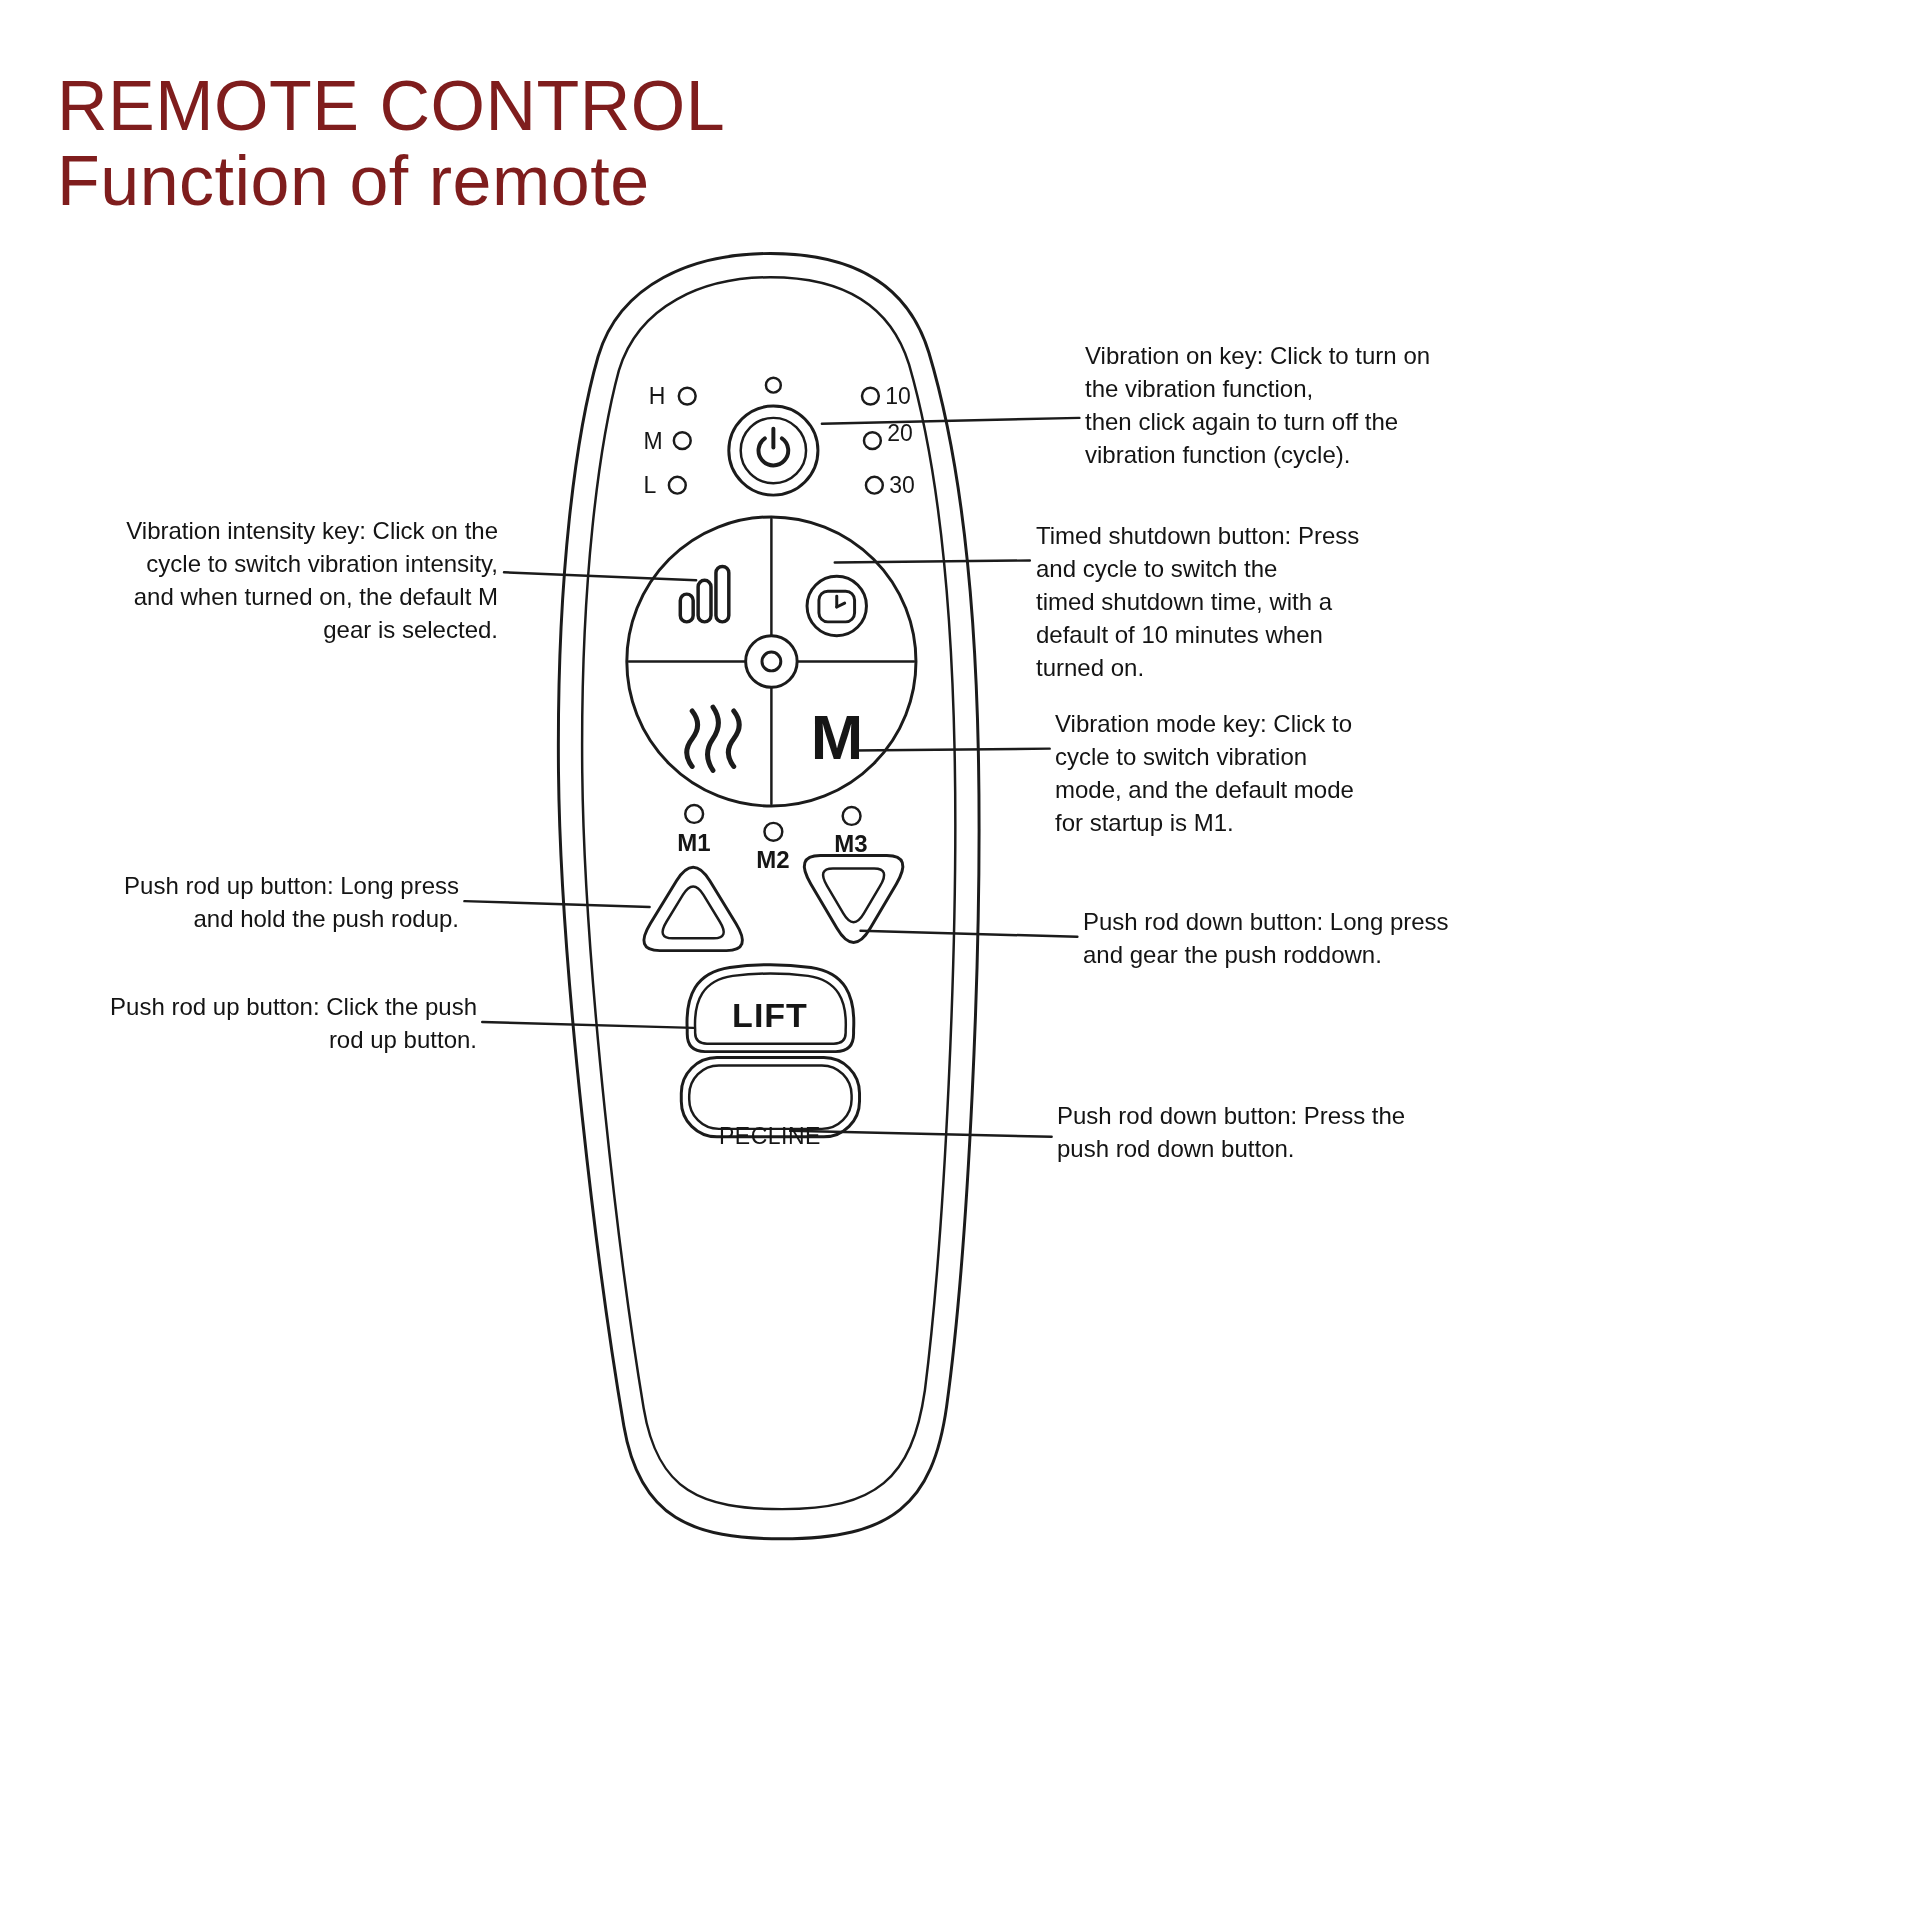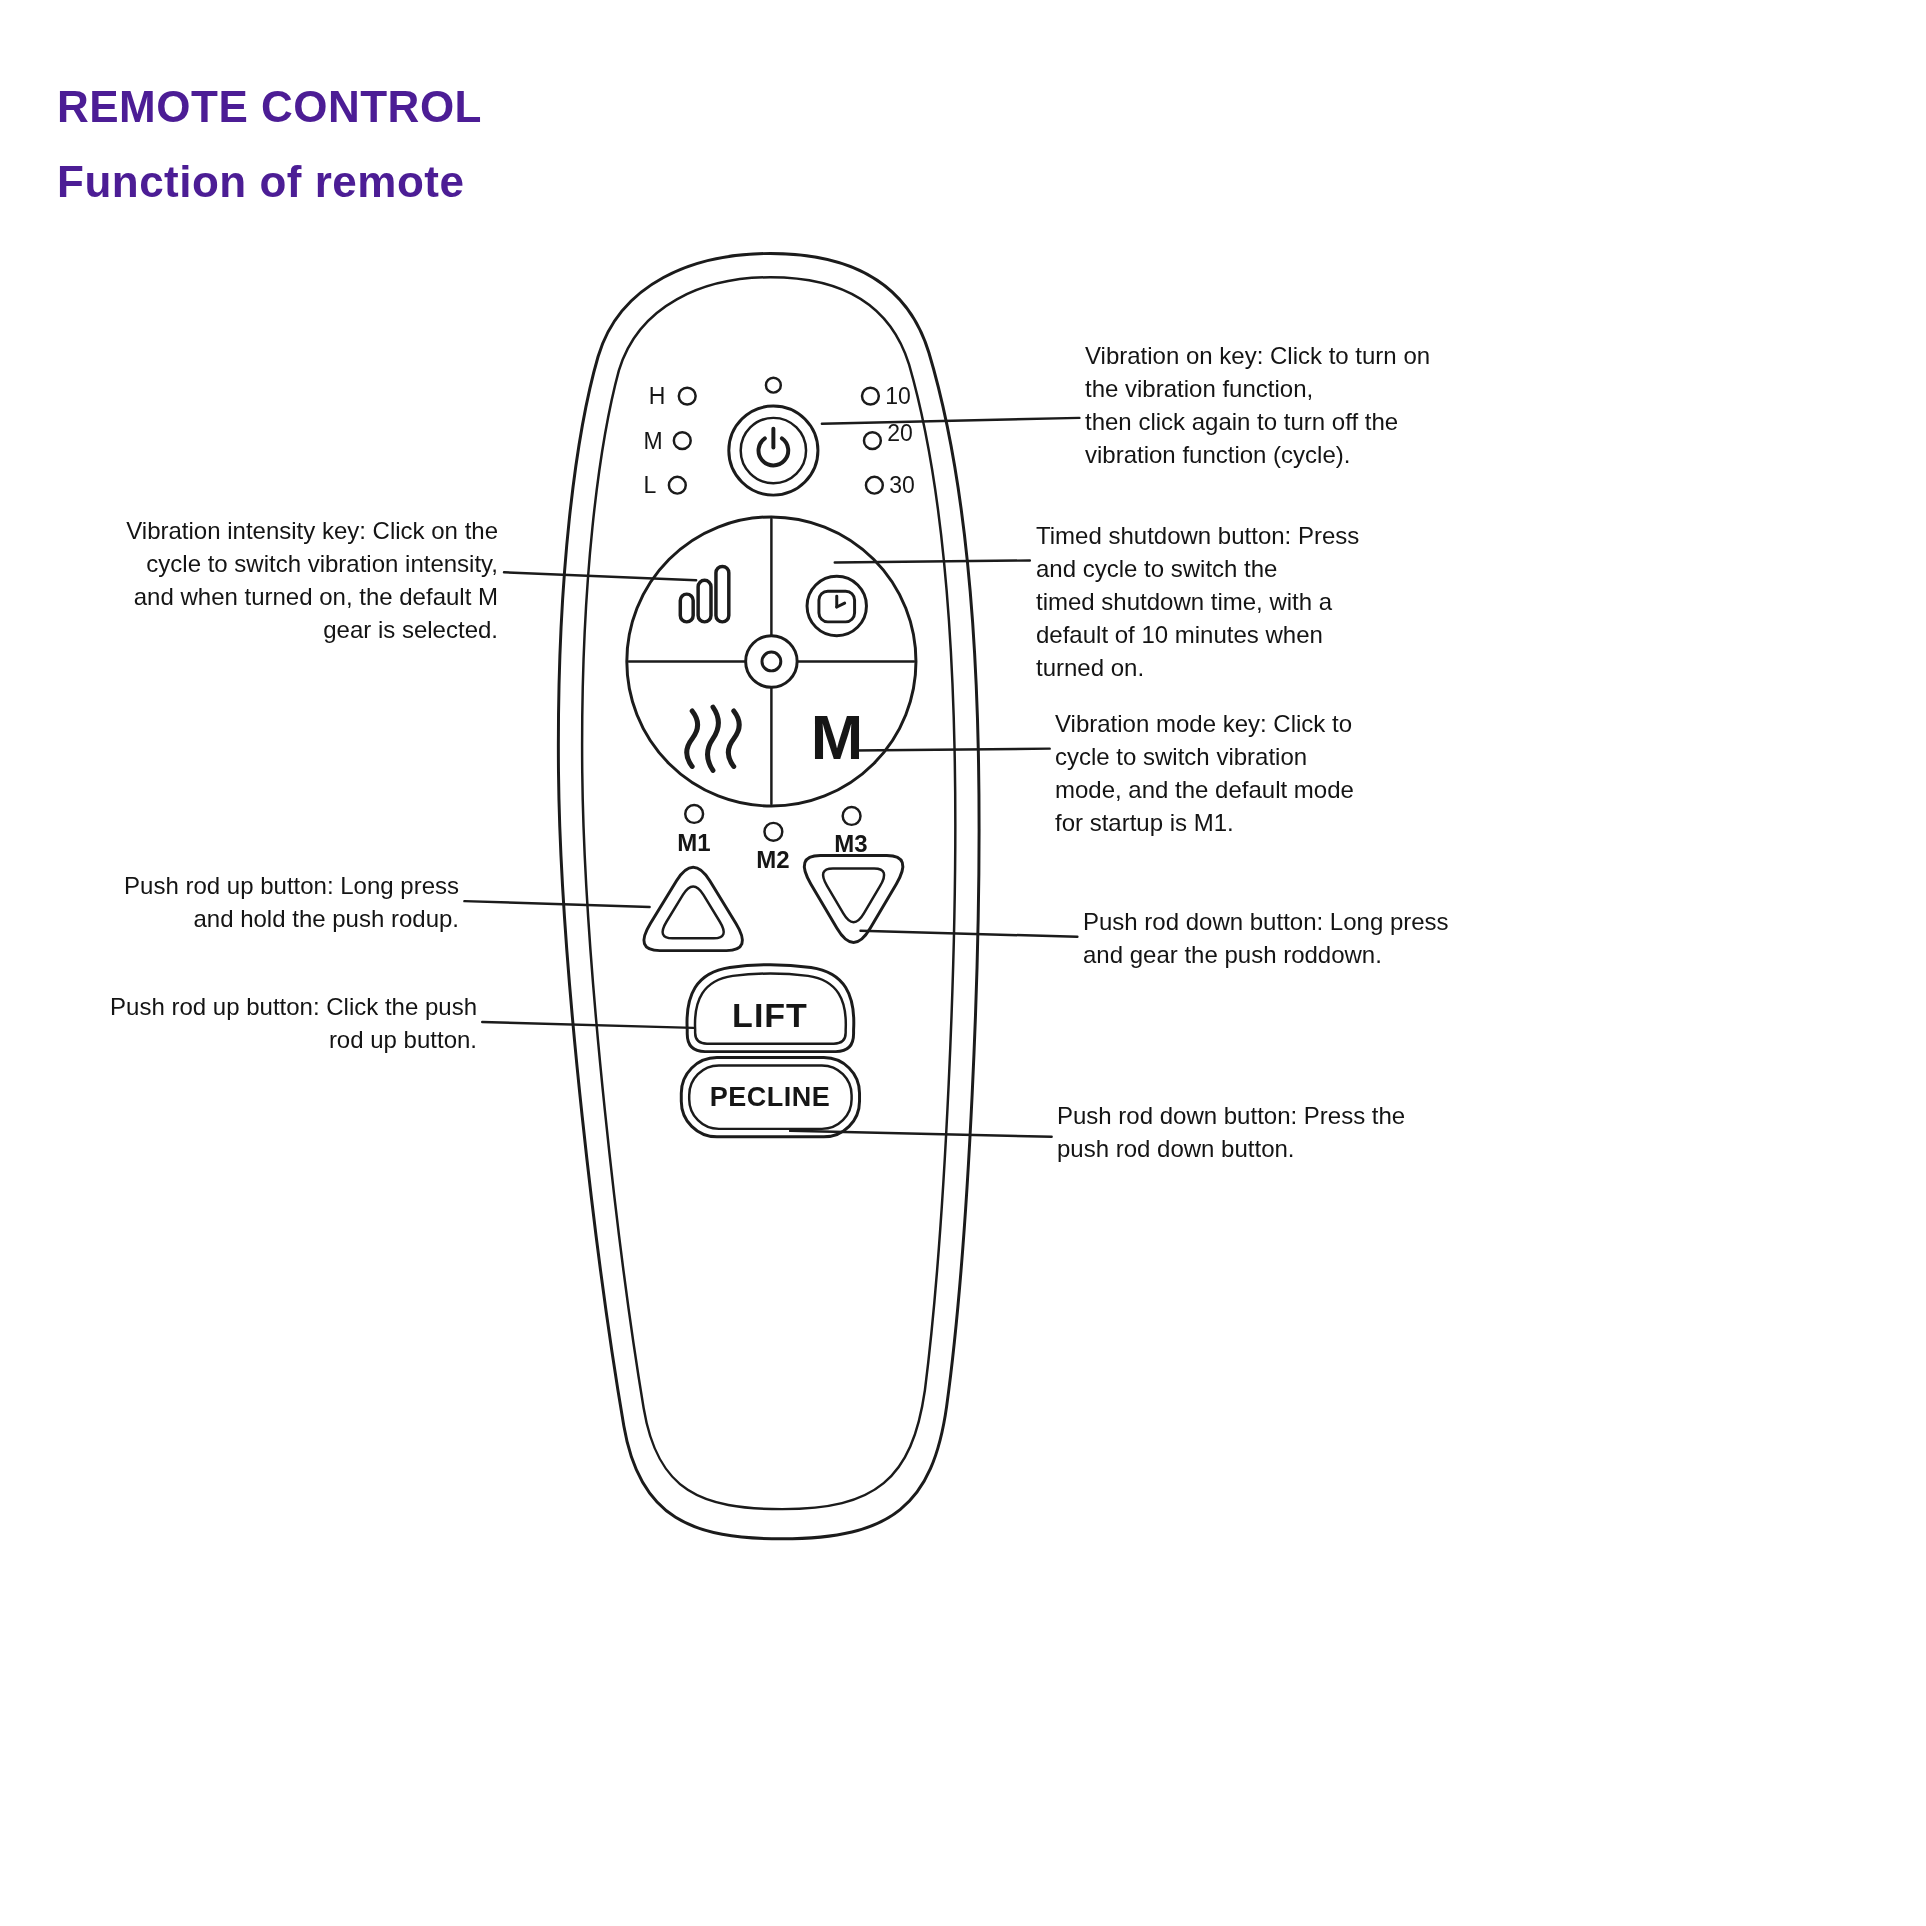--- a/index.html
+++ b/index.html
@@ -7,38 +7,38 @@
     position:relative;
     width:1927px;height:1927px;
     background:#ffffff;
     overflow:hidden;
     font-family:"Liberation Sans","DejaVu Sans",sans-serif;
     color:#161616;
   }
   .canvas svg{position:absolute;left:0;top:0;}
   .title{
     position:absolute;left:57px;top:69px;
-    font-size:44px;font-weight:700;line-height:75px;
-    letter-spacing:0.5px;color:#4c1d95;
+    font-size:70px;font-weight:400;line-height:75px;
+    letter-spacing:0.5px;color:#7f1d1d;
   }
   .ann{
     position:absolute;
     font-size:24px;line-height:33px;font-weight:500;
     white-space:pre-line;color:#141414;
   }
   .ann.ra{text-align:right;}
   .rlabel{
     position:absolute;transform:translate(-50%,-50%);
     color:#161616;white-space:nowrap;
   }
   .lab-sm{font-size:23px;font-weight:500;}
   .lab-m{font-size:24px;font-weight:600;}
   .lab-bigm{font-size:63px;font-weight:700;}
   .lab-lift{font-size:34px;font-weight:700;letter-spacing:1px;}
-  .lab-pec{font-size:27px;font-weight:700;letter-spacing:0.5px;}
+  .lab-pec{font-size:23px;font-weight:400;letter-spacing:0.5px;margin-top:39px;}
 </style>
 </head>
 <body>
 
 <div class="canvas">
 
   <svg width="1927" height="1927" viewBox="0 0 1946 1946">
     <g stroke="#1b1b1b" fill="none" stroke-linecap="round" stroke-linejoin="round">
 
       <g>

